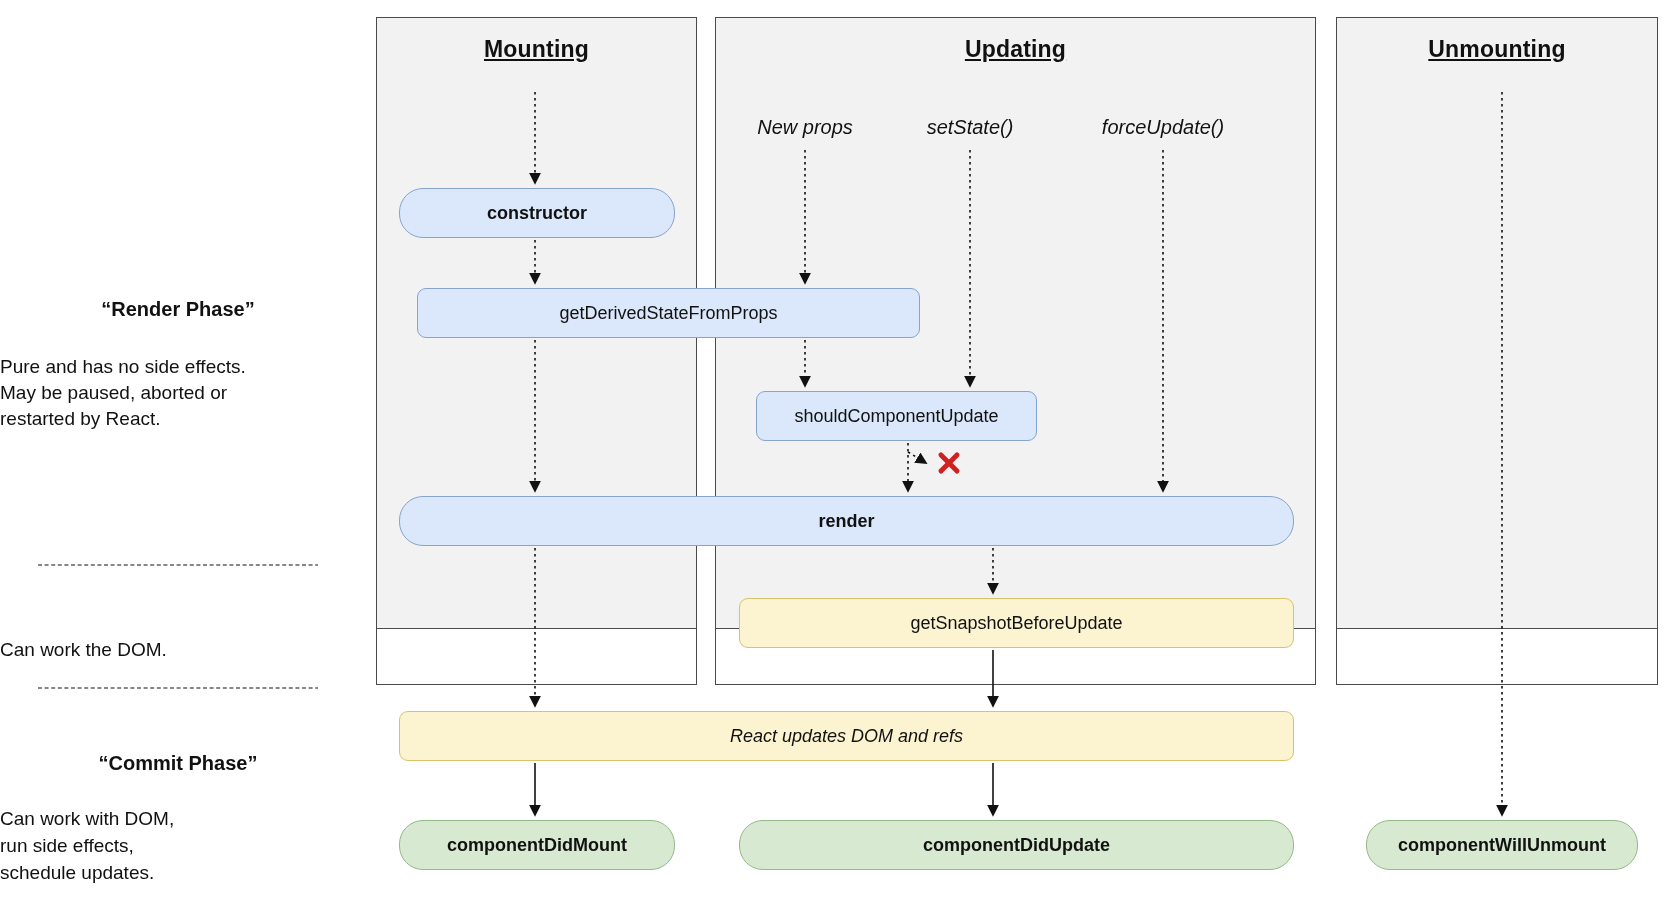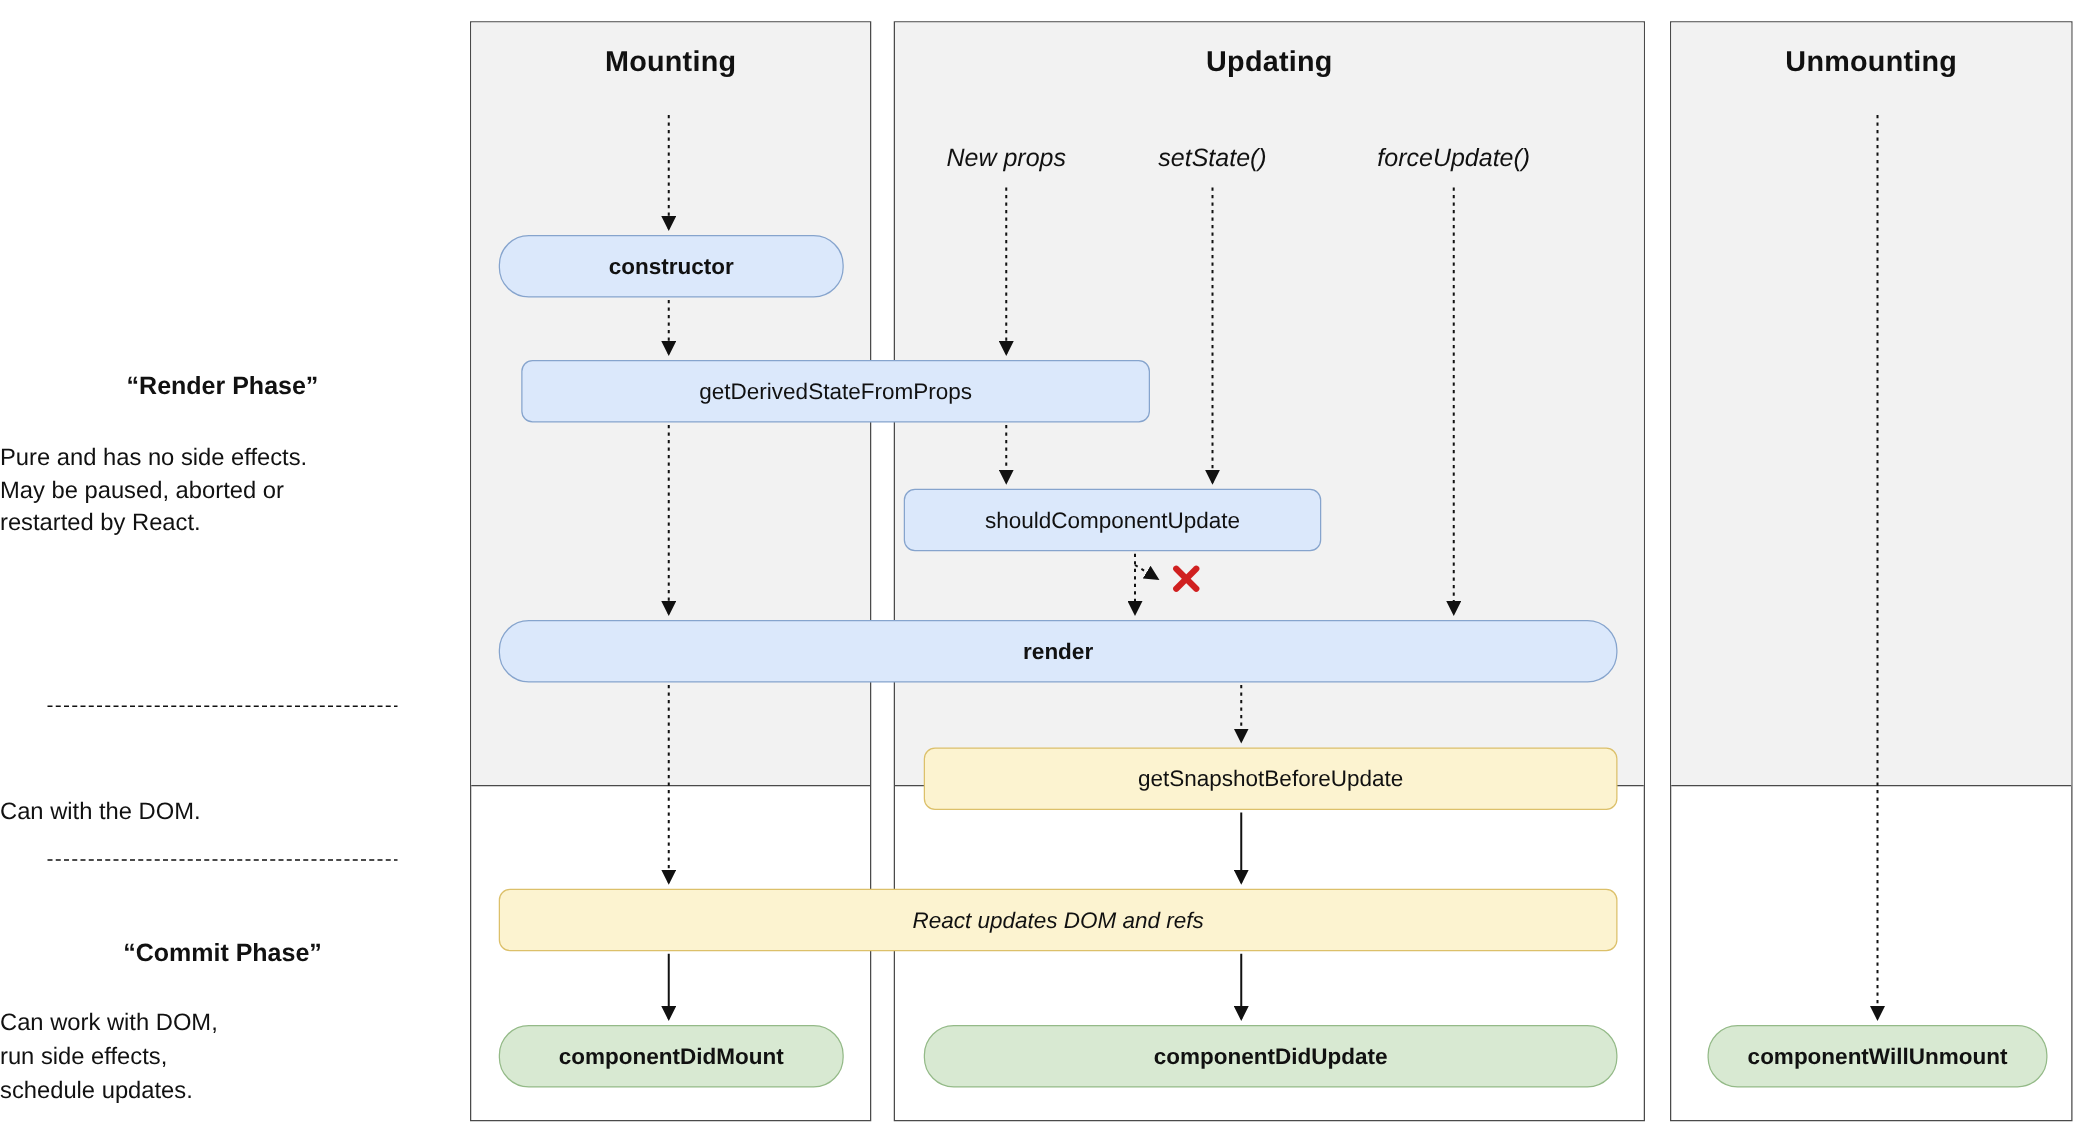--- a/index.html
+++ b/index.html
@@ -9,25 +9,26 @@
   }
   #canvas{
     position:relative;
     width:1674px;height:917px;
     background:#fff;
     overflow:hidden;
   }
 
   
   .column{
-    position:absolute;top:17px;height:880px;
+    position:absolute;top:17px;height:668px;
     box-sizing:border-box;
     border:1px solid var(--column-border,#4a4a4a);
     background:#fff;
     z-index:1;
+    text-decoration:underline;
   }
   .column-shade{
     position:absolute;top:0;left:0;right:0;height:610px;
     background:var(--column-bg,#f2f2f2);
     border-bottom:1px solid var(--column-border,#4a4a4a);
   }
   #col-mounting{left:376px;width:321px;}
   #col-updating{left:715px;width:601px;}
   #col-unmounting{left:1336px;width:322px;}
   .column-header{
@@ -74,21 +75,21 @@
     white-space:nowrap;
   }
   .node.blue{background:var(--blue-fill,#dbe8fb);border-color:var(--blue-border,#86a4cd);}
   .node.yellow{background:var(--yellow-fill,#fcf3d0);border-color:var(--yellow-border,#dcc06a);}
   .node.green{background:var(--green-fill,#d8e9d2);border-color:var(--green-border,#94ba88);}
   .node.bold{font-weight:bold;border-radius:24px;}
   .node.italic{font-style:italic;}
 
   #box-constructor{left:399px;top:188px;width:276px;}
   #box-get-derived{left:417px;top:288px;width:503px;}
-  #box-should-update{left:723px;top:391px;width:334px;}
+  #box-should-update{left:756px;top:391px;width:281px;}
   #box-render{left:399px;top:496px;width:895px;}
   #box-get-snapshot{left:739px;top:598px;width:555px;}
   #box-react-updates{left:399px;top:711px;width:895px;}
   #box-did-mount{left:399px;top:820px;width:276px;}
   #box-did-update{left:739px;top:820px;width:555px;}
   #box-will-unmount{left:1366px;top:820px;width:272px;}
 
   
   .phase-title{
     position:absolute;left:0;width:356px;
@@ -176,21 +177,21 @@
   <div class="node green bold" id="box-will-unmount">componentWillUnmount</div>
 
   <div class="phase-title" id="render-phase-title">“Render Phase”</div>
   <div class="phase-desc" id="render-phase-desc">
     <span>Pure and has no side effects.</span><br>
     <span>May be paused, aborted or</span><br>
     <span>restarted by React.</span>
   </div>
 
   <div class="phase-desc" id="pre-commit-desc">
-    <span>Can with the DOM.</span>
+    <span>Can work the DOM.</span>
   </div>
 
   <div class="phase-title" id="commit-title">“Commit Phase”</div>
   <div class="phase-desc" id="commit-desc">
     <span>Can work with DOM,</span><br>
     <span>run side effects,</span><br>
     <span>schedule updates.</span>
   </div>
 
 </div>

